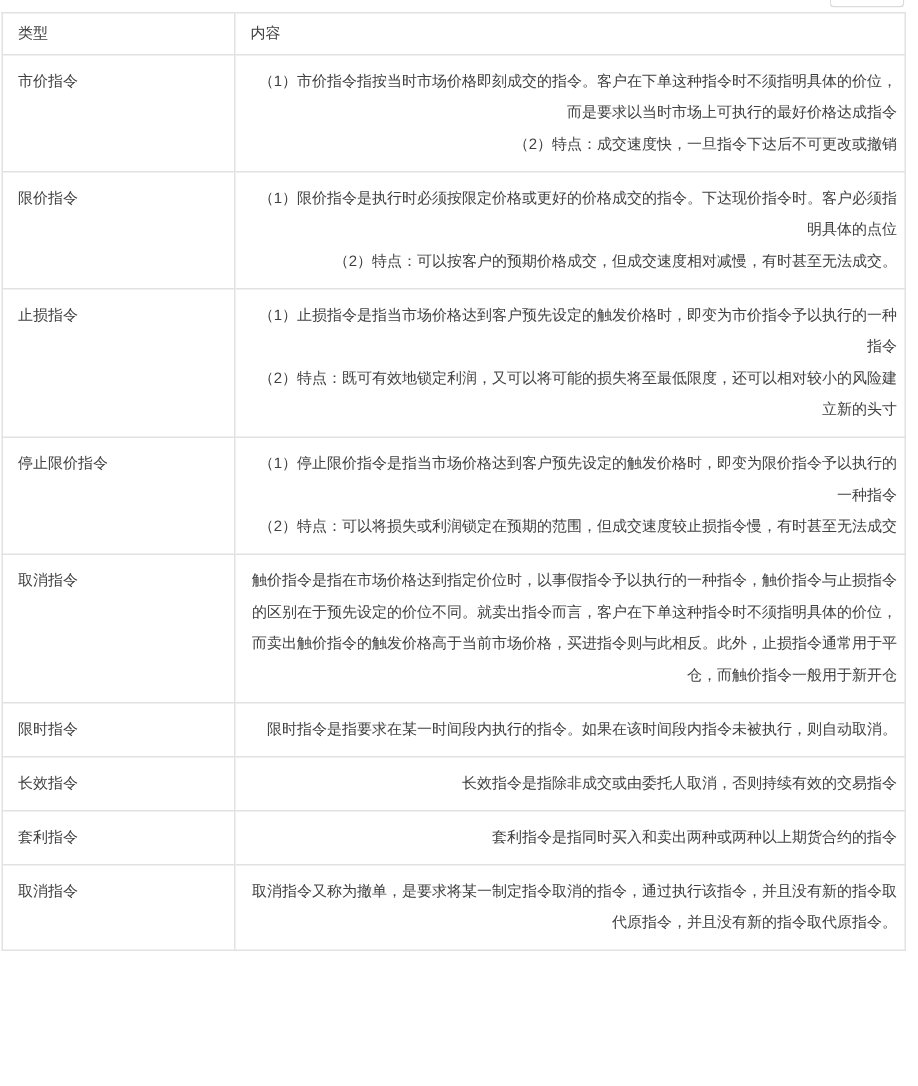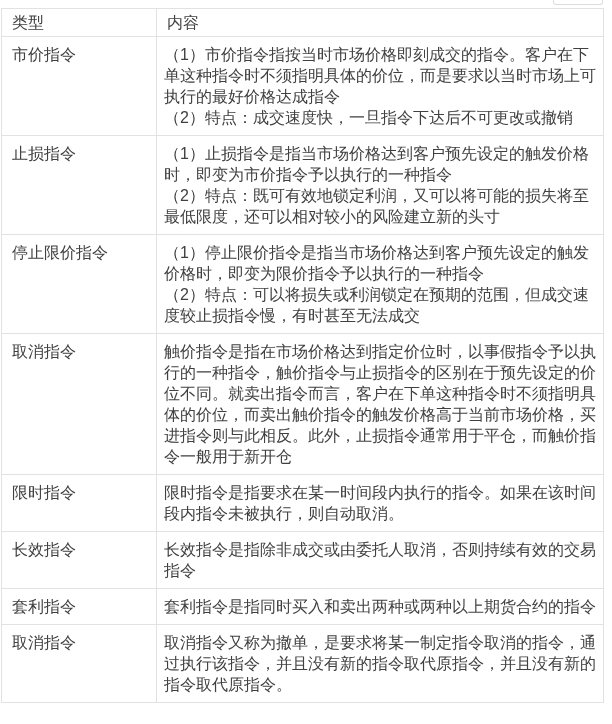--- a/index.html
+++ b/index.html
@@ -32,37 +32,38 @@
     table-layout: fixed;
     width: 602px;
     margin: 8px 0 0 1px;
     background: #ffffff;
   }
   col.c-type { width: 155px; }
   col.c-content { width: 447px; }
   th, td {
     border: 1px solid #e2e2e2;
     vertical-align: top;
-    font-size: 16px;
+    font-size: 10px;
     line-height: 21px;
     font-weight: normal;
     color: #404040;
     box-sizing: border-box;
   }
   th {
     text-align: left;
     padding: 3px 6px 3px 10px;
   }
   td.type-cell {
     padding: 7px 6px 7px 10px;
   }
   td.content-cell {
     padding: 7px 5px 7px 7px;
     white-space: pre-wrap;
     word-break: break-all;
+    text-align: right;
   }
 </style>
 </head>
 <body>
 
 <div class="cutoff-box"></div>
 
 <table class="order-table">
   <colgroup>
       <col class="c-type">
@@ -72,20 +73,25 @@
     <tr>
       <th>类型</th>
       <th>内容</th>
     </tr>
   </thead>
   <tbody>
     <tr>
       <td class="type-cell">市价指令</td>
       <td class="content-cell">（1）市价指令指按当时市场价格即刻成交的指令。客户在下单这种指令时不须指明具体的价位，而是要求以当时市场上可执行的最好价格达成指令
 （2）特点：成交速度快，一旦指令下达后不可更改或撤销</td>
+    </tr>
+    <tr>
+      <td class="type-cell">限价指令</td>
+      <td class="content-cell">（1）限价指令是执行时必须按限定价格或更好的价格成交的指令。下达现价指令时。客户必须指明具体的点位
+（2）特点：可以按客户的预期价格成交，但成交速度相对减慢，有时甚至无法成交。</td>
     </tr>
     <tr>
       <td class="type-cell">止损指令</td>
       <td class="content-cell">（1）止损指令是指当市场价格达到客户预先设定的触发价格时，即变为市价指令予以执行的一种指令
 （2）特点：既可有效地锁定利润，又可以将可能的损失将至最低限度，还可以相对较小的风险建立新的头寸</td>
     </tr>
     <tr>
       <td class="type-cell">停止限价指令</td>
       <td class="content-cell">（1）停止限价指令是指当市场价格达到客户预先设定的触发价格时，即变为限价指令予以执行的一种指令
 （2）特点：可以将损失或利润锁定在预期的范围，但成交速度较止损指令慢，有时甚至无法成交</td>

